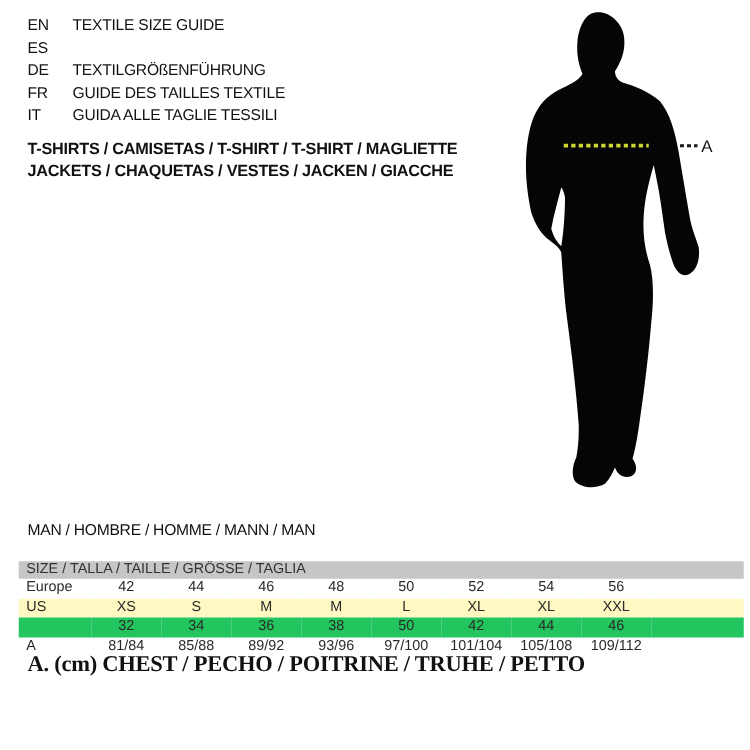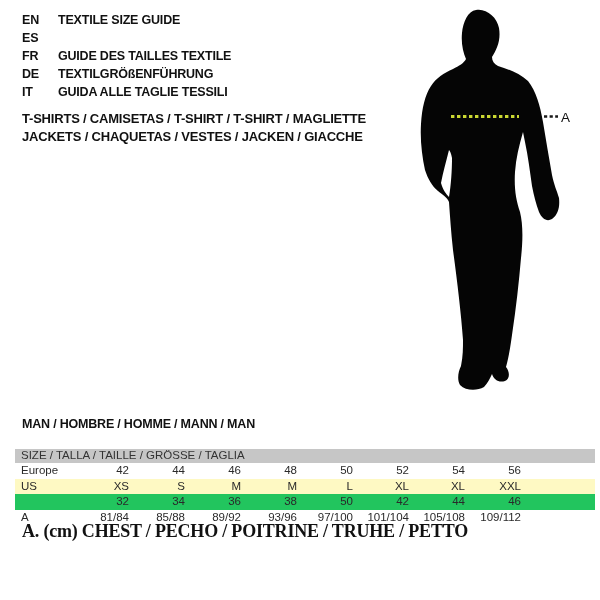--- a/index.html
+++ b/index.html
@@ -8,66 +8,66 @@
     background:#ffffff;
     font-family:"Liberation Sans","DejaVu Sans",sans-serif;
     color:#111;
     position:relative;
     overflow:hidden;
   }
   .abs{position:absolute;}
 
   
   .lang-list{left:22px;top:11px;}
-  .lang-row{display:flex;line-height:18px;font-size:12.5px;font-weight:700;letter-spacing:-0.2px;}
+  .lang-row{display:flex;line-height:18px;font-size:12.5px;font-weight:400;letter-spacing:-0.2px;}
   .lang-code{width:36px;}
 
   
   .categories{left:22px;top:110px;font-size:13px;font-weight:700;line-height:18px;letter-spacing:-0.2px;}
 
   
   .figure-wrap{left:415px;top:5px;width:160px;height:395px;}
   .figure-wrap svg{display:block;width:160px;height:395px;}
   .measure-label{font-family:"Liberation Sans","DejaVu Sans",sans-serif;font-size:13.5px;fill:#111;}
 
   
-  .man-title{left:22px;top:417px;font-size:12.5px;font-weight:700;letter-spacing:-0.2px;}
+  .man-title{left:22px;top:417px;font-size:12.5px;font-weight:400;letter-spacing:-0.2px;}
 
   
   .table-wrap{left:15px;top:449px;width:580px;}
   .table-header{
     height:14px;line-height:13px;
     font-size:11.5px;color:#333;
     padding-left:6px;
   }
   table{border-collapse:collapse;table-layout:fixed;width:580px;font-size:11.5px;color:#2a2a2a;}
-  td{height:15.5px;padding:0;text-align:right;line-height:15.5px;white-space:nowrap;}
+  td{height:15.5px;padding:0;text-align:center;line-height:15.5px;white-space:nowrap;}
   td.row-label{text-align:left;padding-left:6px;margin-left:18px;}
 
   
   .footnote{left:22px;top:521px;font-size:18px;font-weight:700;letter-spacing:-0.2px;font-family:Liberation Serif, serif;}
 </style>
 </head>
 <body>
 
 <div class="abs lang-list">
   <div class="lang-row">
     <span class="lang-code">EN</span>
     <span class="lang-label">TEXTILE SIZE GUIDE</span>
   </div>
   <div class="lang-row">
     <span class="lang-code">ES</span>
   </div>
   <div class="lang-row">
+    <span class="lang-code">DE</span>
+    <span class="lang-label">TEXTILGRÖßENFÜHRUNG</span>
+  </div>
+  <div class="lang-row">
     <span class="lang-code">FR</span>
     <span class="lang-label">GUIDE DES TAILLES TEXTILE</span>
-  </div>
-  <div class="lang-row">
-    <span class="lang-code">DE</span>
-    <span class="lang-label">TEXTILGRÖßENFÜHRUNG</span>
   </div>
   <div class="lang-row">
     <span class="lang-code">IT</span>
     <span class="lang-label">GUIDA ALLE TAGLIE TESSILI</span>
   </div>
 </div>
 
 <div class="abs categories">
   <div>T-SHIRTS / CAMISETAS / T-SHIRT / T-SHIRT / MAGLIETTE</div>
   <div>JACKETS / CHAQUETAS / VESTES / JACKEN / GIACCHE</div>

